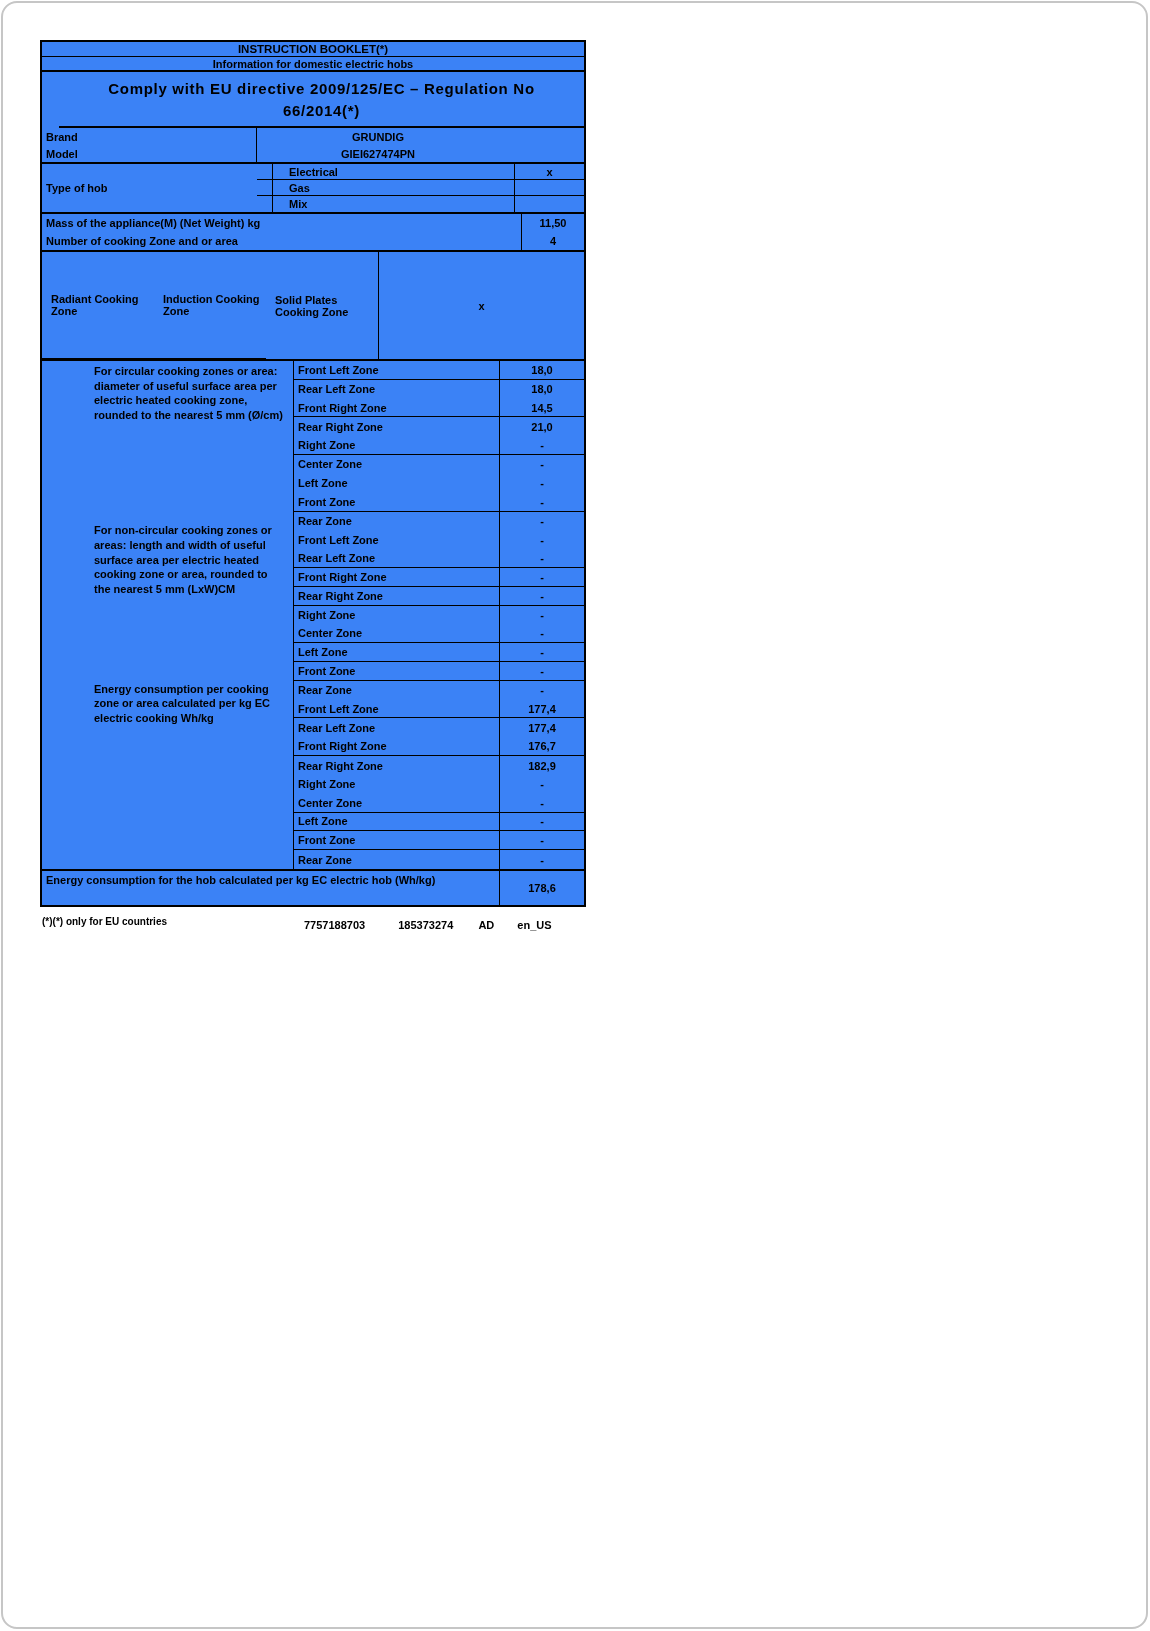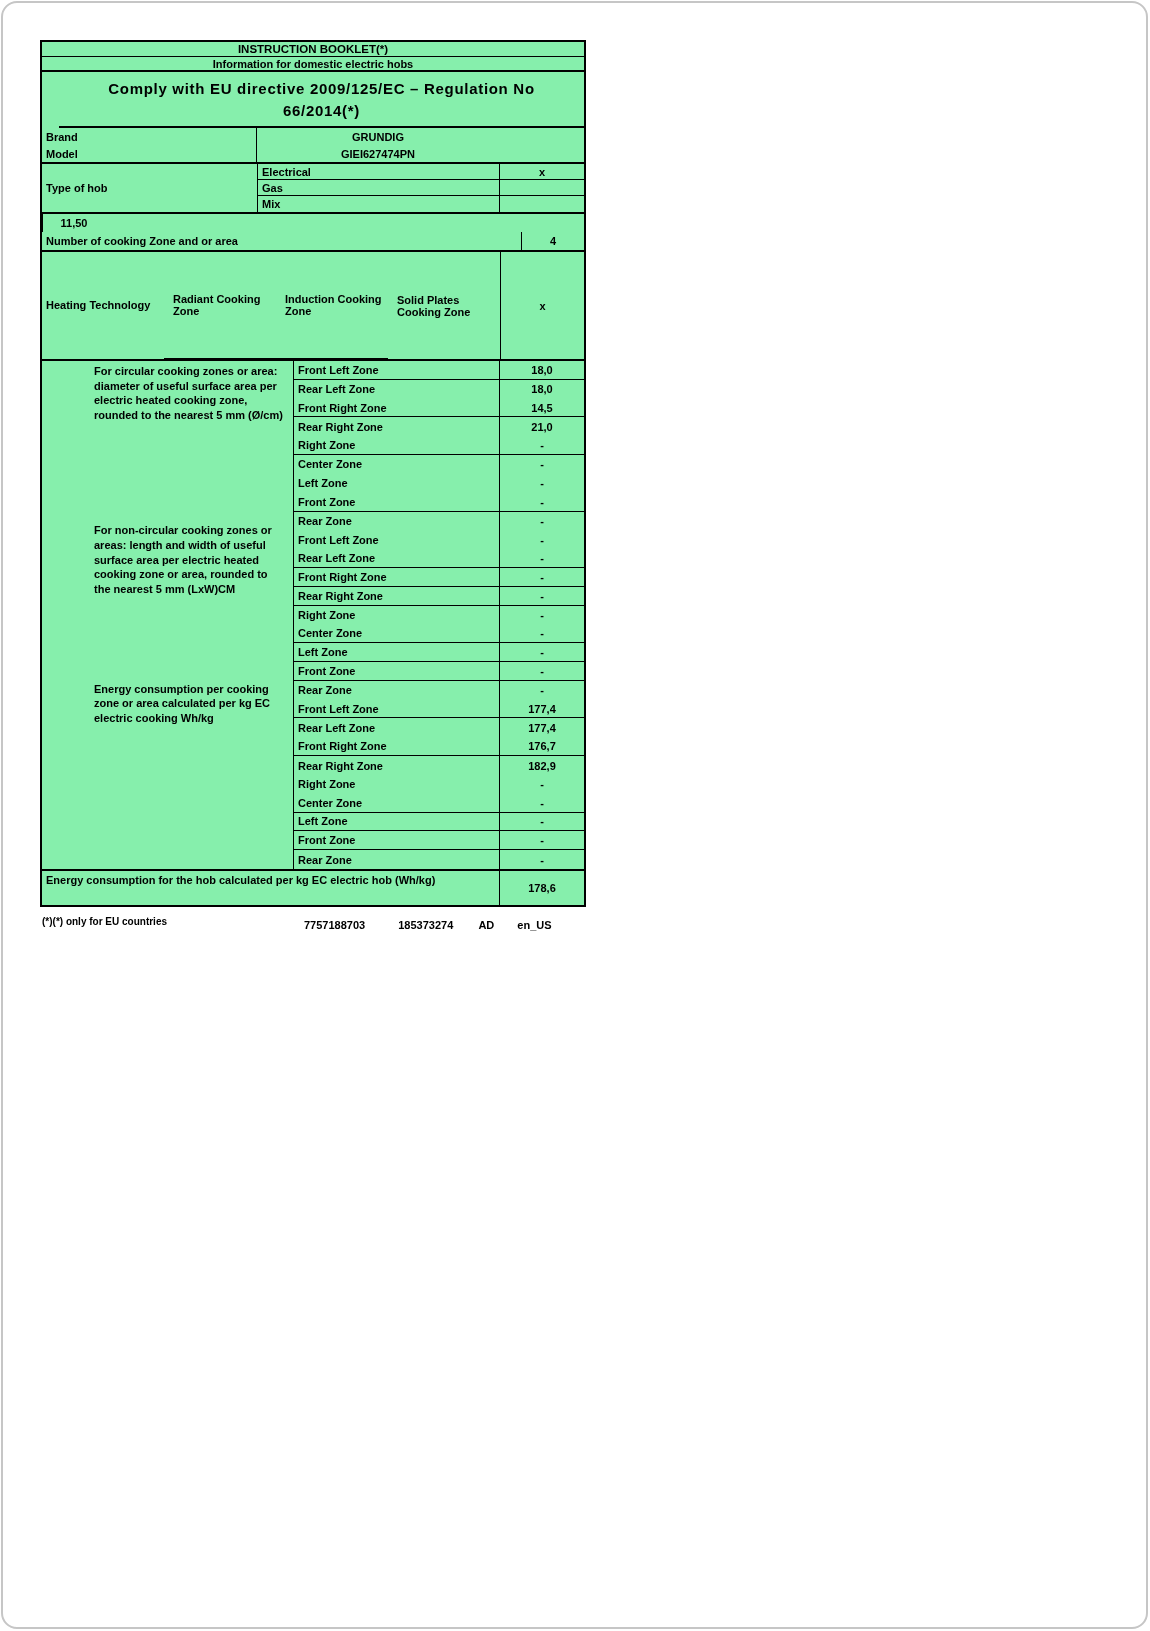--- a/index.html
+++ b/index.html
@@ -8,42 +8,42 @@
     width:1150px; height:1631px; position:relative;
     font-family:"Liberation Sans", sans-serif; color:#000;
   }
   .page {
     position:absolute; left:1px; top:1px; width:1147px; height:1628px;
     background:#fff; border:2px solid #c6c6c6; border-radius:16px;
   }
   .tbl {
     position:absolute; left:37px; top:37px; width:546px;
     border:2px solid #000; font-weight:bold; font-size:11px; color:#000;
-    background:#86efac;
+    background:#3b82f6;
   }
   
   .hdr1 { height:15px; border-bottom:1px solid #000; display:flex; align-items:center; justify-content:center; font-size:11.5px; }
   .hdr2 { height:15px; border-bottom:2px solid #000; display:flex; align-items:center; justify-content:center; font-size:11px; }
   .comply {
     height:56px; border-bottom:2px solid #000; text-align:center;
     font-size:15px; letter-spacing:0.7px; line-height:22px; padding:6px 14px 0 14px;margin-left:17px;
   }
   
   .bm { border-bottom:2px solid #000; }
   .bm-row { display:flex; height:17px; }
   .bm-label { width:215px; border-right:1px solid #000; display:flex; align-items:center; padding-left:4px; }
   .bm-value { width:242px; display:flex; align-items:center; justify-content:center; }
   .bm-empty { flex:1; }
   
   .toh { display:flex; border-bottom:2px solid #000; }
   .toh-label { width:215px; display:flex; align-items:center; padding-left:4px; }
   .toh-rows { flex:1; display:flex; flex-direction:column; }
   .toh-row { display:flex; height:16px; border-bottom:1px solid #000; }
   .toh-row:last-child { border-bottom:none; height:16px; }
-  .toh-sub { width:242px; border-left:1px solid #000; display:flex; align-items:center; padding-left:4px; }
+  .toh-sub { width:242px; border-left:1px solid #000; display:flex; align-items:center; padding-left:16px;margin-left:15px; }
   .toh-val { flex:1; border-left:1px solid #000; display:flex; align-items:center; justify-content:center; }
   
   .gen { border-bottom:2px solid #000; }
   .gen-row { display:flex; height:18px; }
   .gen-label { flex:1; display:flex; align-items:center; padding-left:4px; }
   .gen-val { width:63px; border-left:1px solid #000; display:flex; align-items:center; justify-content:center; }
   
   .heat { display:flex; height:109px; border-bottom:2px solid #000; }
   .heat-label { width:122px; display:flex; align-items:center; padding-left:4px; line-height:1.35; }
   .heat-rows { width:336px; display:flex; flex-direction:row; }
@@ -112,30 +112,30 @@
         </div>
         <div class="toh-row">
           <div class="toh-sub">Mix</div>
           <div class="toh-val"></div>
         </div>
       </div>
     </div>
 
     <div class="gen">
       <div class="gen-row">
+        <div class="gen-label">Mass of the appliance(M) (Net Weight) kg</div>
         <div class="gen-val">11,50</div>
       </div>
       <div class="gen-row">
         <div class="gen-label">Number of cooking Zone and or area</div>
         <div class="gen-val">4</div>
       </div>
     </div>
 
     <div class="heat">
-      <div class="heat-label">Heating Technology</div>
       <div class="heat-rows">
         <div class="heat-row">Radiant Cooking Zone</div>
         <div class="heat-row">Induction Cooking Zone</div>
         <div class="heat-row">Solid Plates Cooking Zone</div>
       </div>
       <div class="heat-val">x</div>
     </div>
 
     <div class="zones">
 

